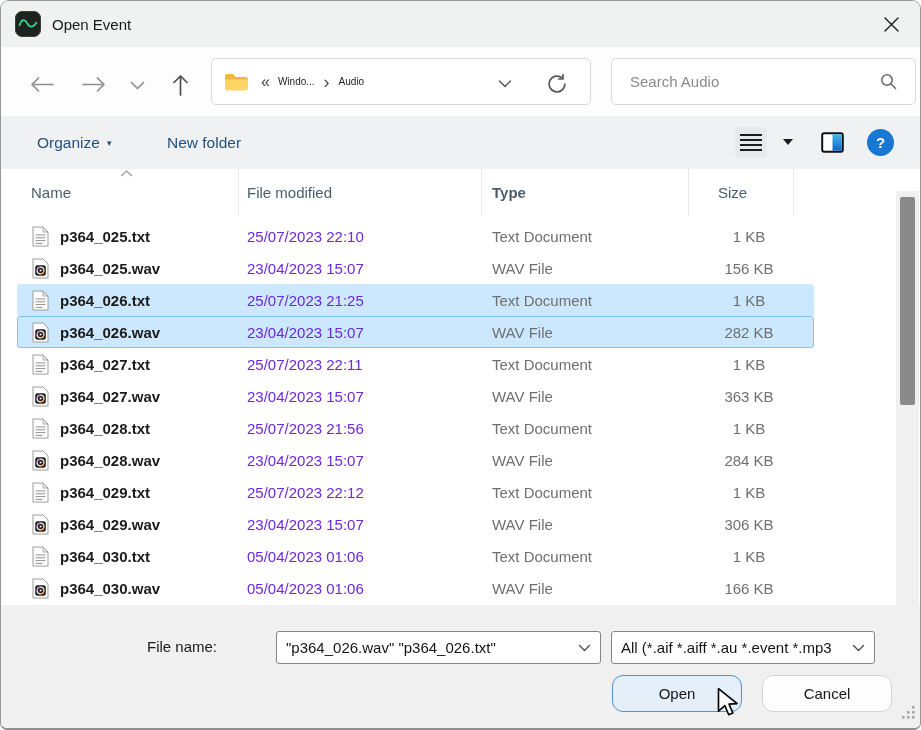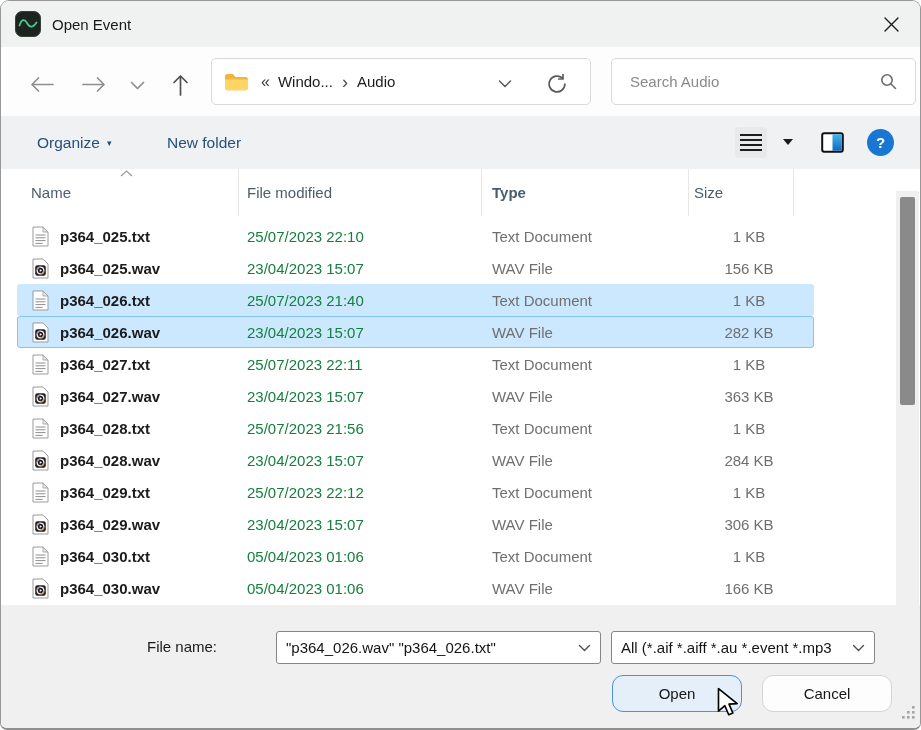--- a/index.html
+++ b/index.html
@@ -18,21 +18,21 @@
   
   .navbar{position:absolute;top:46px;left:0;width:100%;height:69px;background:#fdfdfd;}
   .navbtn{position:absolute;border:none;background:transparent;padding:4px;display:flex;}
   .nb-back{left:24px;top:25px;}
   .nb-fwd{left:76px;top:25px;}
   .nb-recent{left:125px;top:30px;}
   .nb-up{left:167px;top:22px;}
   .addressbar{position:absolute;left:210px;top:11px;width:380px;height:47px;background:#fff;
               border:1px solid #d9d9d9;border-radius:5px;display:flex;align-items:center;padding:0 12px;}
   .folder-ico{display:flex;margin-right:10px;}
-  .crumb{font-size:15px;color:#1c1c1c;white-space:nowrap;}
+  .crumb{font-size:10px;color:#1c1c1c;white-space:nowrap;}
   .crumb-overflow{color:#3c3c3c;margin:0 8px 0 2px;font-size:16px;}
   .crumb-sep{color:#4c4c4c;font-size:18px;margin:0 9px;line-height:1;}
   .addr-chevron{position:absolute;right:72px;top:20px;display:flex;border:none;background:transparent;}
   .refreshbtn{position:absolute;right:16px;top:13px;display:flex;border:none;background:transparent;}
   .searchbox{position:absolute;left:610px;top:11px;width:305px;height:47px;background:#fff;
              border:1px solid #d9d9d9;border-radius:5px;display:flex;align-items:center;padding:0 18px;}
   .search-ph{font-size:15px;color:#8a8a8a;flex:1;}
   .search-ico{display:flex;}
 
   
@@ -48,31 +48,31 @@
   .tb-help{left:866px;top:13px;width:27px;height:27px;border-radius:50%;background:#1777d2;color:#fff;
            font-size:15px;font-weight:bold;justify-content:center;padding:0;}
 
   
   .listwrap{position:absolute;top:168px;left:0;width:100%;height:436px;background:#fff;}
   .lheader{position:relative;height:47px;display:flex;margin-left:16px;width:802px;}
   .hc{font-size:15px;color:#4a5d6e;display:flex;align-items:center;height:100%;}
   .hc1{width:221px;padding-left:14px;}
   .hc2{width:243px;padding-left:8px;border-left:1px solid #e7e7e7;}
   .hc3{width:207px;padding-left:10px;border-left:1px solid #e7e7e7;font-weight:bold;}
-  .hc4{width:106px;padding-left:5px;border-left:1px solid #e7e7e7;border-right:1px solid #e7e7e7;}
+  .hc4{width:106px;padding-left:29px;border-left:1px solid #e7e7e7;border-right:1px solid #e7e7e7;}
   .sortcaret{position:absolute;left:103px;top:1px;display:flex;}
   .rows{margin-top:4px;}
   .row{height:32px;width:797px;margin-left:16px;display:flex;align-items:center;
        border:1px solid transparent;border-radius:3px;}
   .row.selected{background:#cce8ff;}
   .row.focused{border-color:#84c3f2;}
   .ficon{margin-left:14px;width:18px;display:flex;}
   .cell{font-size:15px;white-space:nowrap;overflow:hidden;}
   .cname{width:187px;margin-left:10px;color:#1b1b1b;font-weight:bold;}
-  .cdate{width:245px;color:#15803d;}
+  .cdate{width:245px;color:#6d28d9;}
   .ctype{width:197px;color:#6f6f6f;}
   .csize{flex:1;text-align:center;padding-right:4px;color:#6f6f6f;}
   .scrollbar{position:absolute;top:22px;left:895px;width:23px;height:414px;background:#f0f0f0;}
   .thumb{position:absolute;top:6px;left:4px;width:15px;height:208px;background:#8a8a8a;border-radius:2px;}
 
   
   .footer{position:absolute;top:604px;left:0;width:100%;height:126px;background:#f0f0f0;}
   .fn-label{position:absolute;left:146px;top:33px;font-size:15px;color:#1a1a1a;}
   .combo{position:absolute;background:#fff;border:1px solid #868686;border-radius:3px;
          display:flex;align-items:center;padding:0 9px;height:33px;top:26px;}
@@ -249,21 +249,21 @@
         </div>
         <div class="row selected">
           <span class="ficon">
             <svg width="17" height="21" viewBox="0 0 17 21">
        <path d="M1 1 H11 L16 6 V20 H1 Z" fill="#fff" stroke="#9b9b9b"></path>
        <path d="M11 1 L16 6 H11 Z" fill="#e9e9e9" stroke="#9b9b9b" stroke-width="0.8"></path>
        <path d="M3.5 9 H13.5 M3.5 11.8 H13.5 M3.5 14.6 H13.5 M3.5 17.4 H10.5" stroke="#8f8f8f"></path>
      </svg>
           </span>
           <span class="cell cname">p364_026.txt</span>
-          <span class="cell cdate">25/07/2023 21:40</span>
+          <span class="cell cdate">25/07/2023 21:25</span>
           <span class="cell ctype">Text Document</span>
           <span class="cell csize">1 KB</span>
         </div>
         <div class="row selected focused">
           <span class="ficon">
             <svg width="17" height="21" viewBox="0 0 17 21">
        <path d="M1 1 H11 L16 6 V20 H1 Z" fill="#fff" stroke="#9b9b9b"></path>
        <rect x="3.2" y="7.2" width="10.6" height="10.6" rx="2.2" fill="#24201f"></rect>
        <circle cx="8.5" cy="12.5" r="3.3" fill="none" stroke="#f2f2f2" stroke-width="1.3"></circle>
        <path d="M5.2 12.5 A3.3 3.3 0 0 1 8.5 9.2" fill="none" stroke="#b678d6" stroke-width="1.1"></path>

